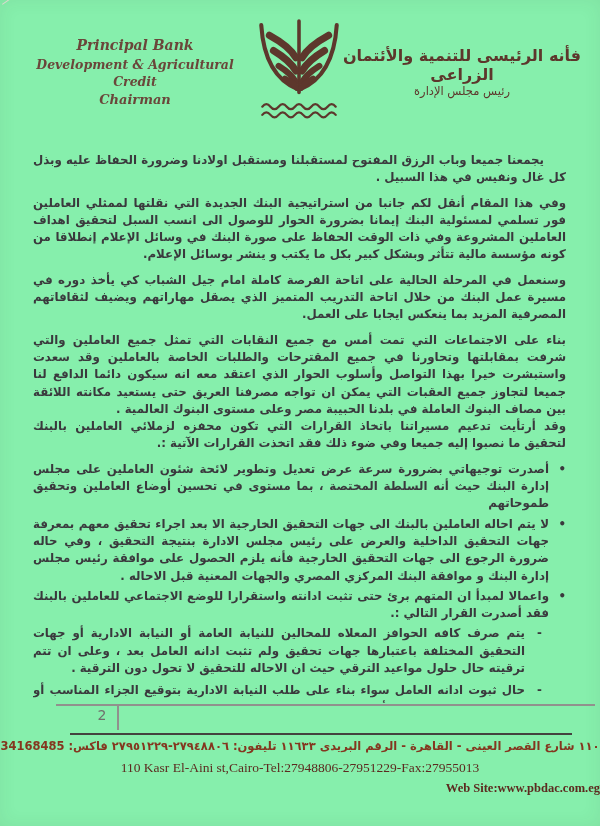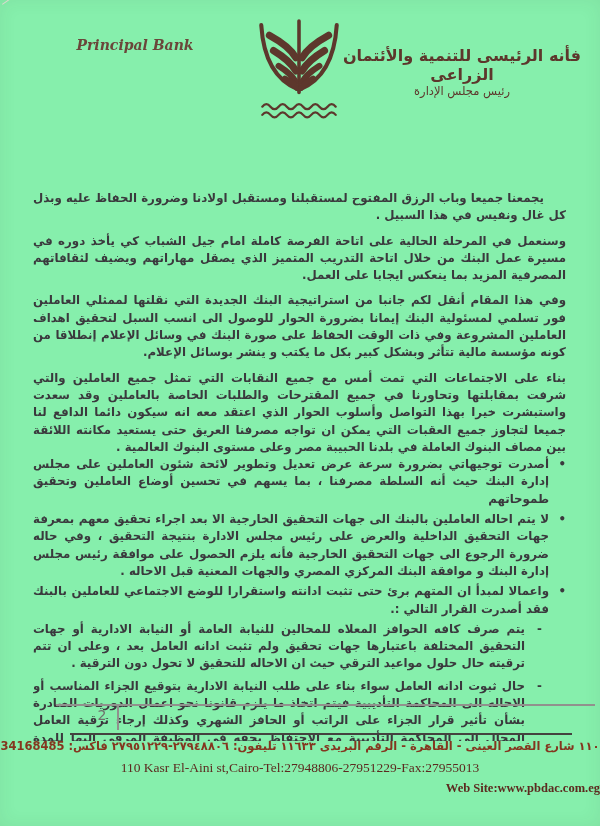--- a/index.html
+++ b/index.html
@@ -18,21 +18,21 @@
   .hdr-left .l1{font-size:12px;}
   .hdr-left .l2{font-size:12.5px;}
   .hdr-left .l3{font-size:13px;}
   .hdr-logo{position:absolute;top:14px;left:248px;width:102px;height:116px;}
   .hdr-right{position:absolute;top:46px;right:14px;width:248px;text-align:center;direction:rtl;color:#5d372c;}
   .hdr-title{font-size:16px;font-weight:bold;letter-spacing:0;}
   .hdr-sub{font-size:11.5px;font-weight:normal;margin-top:0;}
   
   .doc-body{
     position:absolute;top:152px;left:33px;right:34px;height:551px;overflow:hidden;
-    direction:rtl;text-align:justify;color:#3a393d;font-size:11.8px;font-weight:bold;line-height:17.3px;margin-top:38px;
+    direction:rtl;text-align:justify;color:#3a393d;font-size:11.8px;font-weight:bold;line-height:17.3px;
   }
   .doc-body p{margin:0 0 8px;}
   .p-indent{text-indent:22px;}
   .p-nogap{margin-bottom:0 !important;}
   .p-top0{margin-top:0;}
   .bullet-item{display:flex;margin:0 0 3px;}
   .bullet-item .marker{flex:0 0 17px;text-align:right;}
   .bullet-item .itext{flex:1;text-align:justify;}
   .dash-list{padding-right:24px;}
   .dash-item{display:flex;margin:0 0 5px;}
@@ -54,20 +54,22 @@
 </style>
 </head>
 <body>
 
 <div class="page">
 
   <div class="fold"></div>
 
   <div class="hdr-left">
     <div class="l0">Principal Bank</div>
+    <div class="l2">Development &amp; Agricultural Credit</div>
+    <div class="l3">Chairman</div>
   </div>
 
   <div class="hdr-logo">
     <svg viewBox="0 0 100 112" width="102" height="116" aria-hidden="true">
       <g stroke="#5d372c" fill="none" stroke-linecap="round">
         <path d="M50 6 V76" stroke-width="3.5"></path>
         <path d="M13 10 C15 42 27 64 49 73" stroke-width="4"></path>
         <path d="M87 10 C85 42 73 64 51 73" stroke-width="4"></path>
         <path d="M21 20 C32 26 42 33 47 42" stroke-width="7"></path>
         <path d="M25 35 C35 41 43 48 47 55" stroke-width="7"></path>
@@ -83,27 +85,28 @@
     </svg>
   </div>
 
   <div class="hdr-right">
     <div class="hdr-title">فأنه الرئيسى للتنمية والأئتمان الزراعى</div>
     <div class="hdr-sub">رئيس مجلس الإدارة</div>
   </div>
 
   <div class="doc-body">
     <p class="p-indent">يجمعنا جميعا وباب الرزق المفتوح لمستقبلنا ومستقبل اولادنا وضرورة الحفاظ عليه وبذل كل غال ونفيس في هذا السبيل .</p>
+    <p>وفي هذا المقام أنقل لكم جانبا من استراتيجية البنك الجديدة التي نقلتها لممثلي العاملين فور تسلمي لمسئولية البنك إيمانا بضرورة الحوار للوصول الى انسب السبل لتحقيق اهداف العاملين المشروعة وفي ذات الوقت الحفاظ على صورة البنك في وسائل الإعلام إنطلاقا من كونه مؤسسة مالية تتأثر وبشكل كبير بكل ما يكتب و ينشر بوسائل الإعلام.</p>
     <p>وسنعمل في المرحلة الحالية على اتاحة الفرصة كاملة امام جيل الشباب كي يأخذ دوره في مسيرة عمل البنك من خلال اتاحة التدريب المتميز الذي يصقل مهاراتهم ويضيف لثقافاتهم المصرفية المزيد بما ينعكس ايجابا على العمل.</p>
-    <p>وفي هذا المقام أنقل لكم جانبا من استراتيجية البنك الجديدة التي نقلتها لممثلي العاملين فور تسلمي لمسئولية البنك إيمانا بضرورة الحوار للوصول الى انسب السبل لتحقيق اهداف العاملين المشروعة وفي ذات الوقت الحفاظ على صورة البنك في وسائل الإعلام إنطلاقا من كونه مؤسسة مالية تتأثر وبشكل كبير بكل ما يكتب و ينشر بوسائل الإعلام.</p>
     <p class="p-nogap">بناء على الاجتماعات التي تمت أمس مع جميع النقابات التي تمثل جميع العاملين والتي شرفت بمقابلتها وتحاورنا في جميع المقترحات والطلبات الخاصة بالعاملين وقد سعدت واستبشرت خيرا بهذا التواصل وأسلوب الحوار الذي اعتقد معه انه سيكون دائما الدافع لنا جميعا لتجاوز جميع العقبات التي يمكن ان تواجه مصرفنا العريق حتى يستعيد مكانته اللائقة بين مصاف البنوك العاملة في بلدنا الحبيبة مصر وعلى مستوى البنوك العالمية .</p>
+    <p class="p-top0">وقد أرتأيت تدعيم مسيراتنا باتخاذ القرارات التي تكون محفزه لزملائي العاملين بالبنك لتحقيق  ما نصبوا إليه جميعا وفي ضوء ذلك فقد اتخذت القرارات الآتية :.</p>
 
     <div class="bullet-item">
       <span class="marker">•</span>
-      <div class="itext">أصدرت توجيهاتي بضرورة سرعة عرض تعديل وتطوير لائحة شئون العاملين  على مجلس إدارة البنك حيث أنه السلطة مصرفنا ، بما يسهم في تحسين أوضاع العاملين وتحقيق طموحاتهم</div>
+      <div class="itext">أصدرت توجيهاتي بضرورة سرعة عرض تعديل وتطوير لائحة شئون العاملين  على مجلس إدارة البنك حيث أنه السلطة المختصة ، بما مستوى في تحسين أوضاع العاملين وتحقيق طموحاتهم</div>
     </div>
     <div class="bullet-item">
       <span class="marker">•</span>
       <div class="itext">لا يتم احاله العاملين بالبنك الى جهات التحقيق الخارجية الا بعد اجراء تحقيق معهم بمعرفة جهات التحقيق الداخلية والعرض   على رئيس مجلس الادارة بنتيجة التحقيق ، وفي حاله ضرورة الرجوع الى جهات التحقيق الخارجية فأنه يلزم الحصول على موافقة رئيس مجلس إدارة البنك و موافقة  البنك المركزي المصري والجهات المعنية قبل الاحاله .</div>
     </div>
     <div class="bullet-item">
       <span class="marker">•</span>
       <div class="itext">واعمالا لمبدأ ان المتهم برئ حتى تثبت ادانته واستقرارا للوضع الاجتماعي للعاملين بالبنك فقد أصدرت القرار التالي :.</div>
     </div>
 

